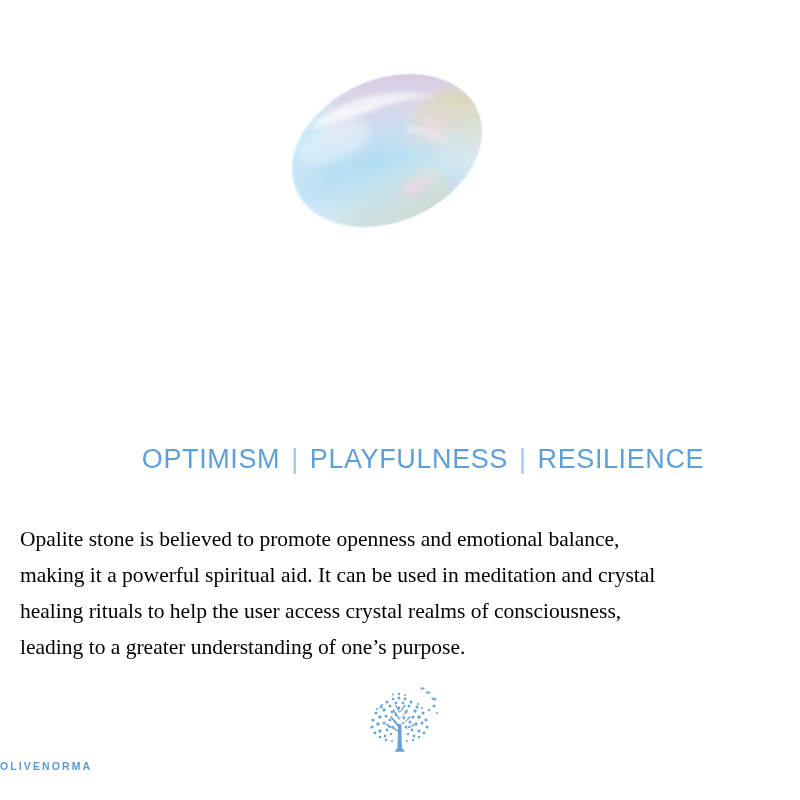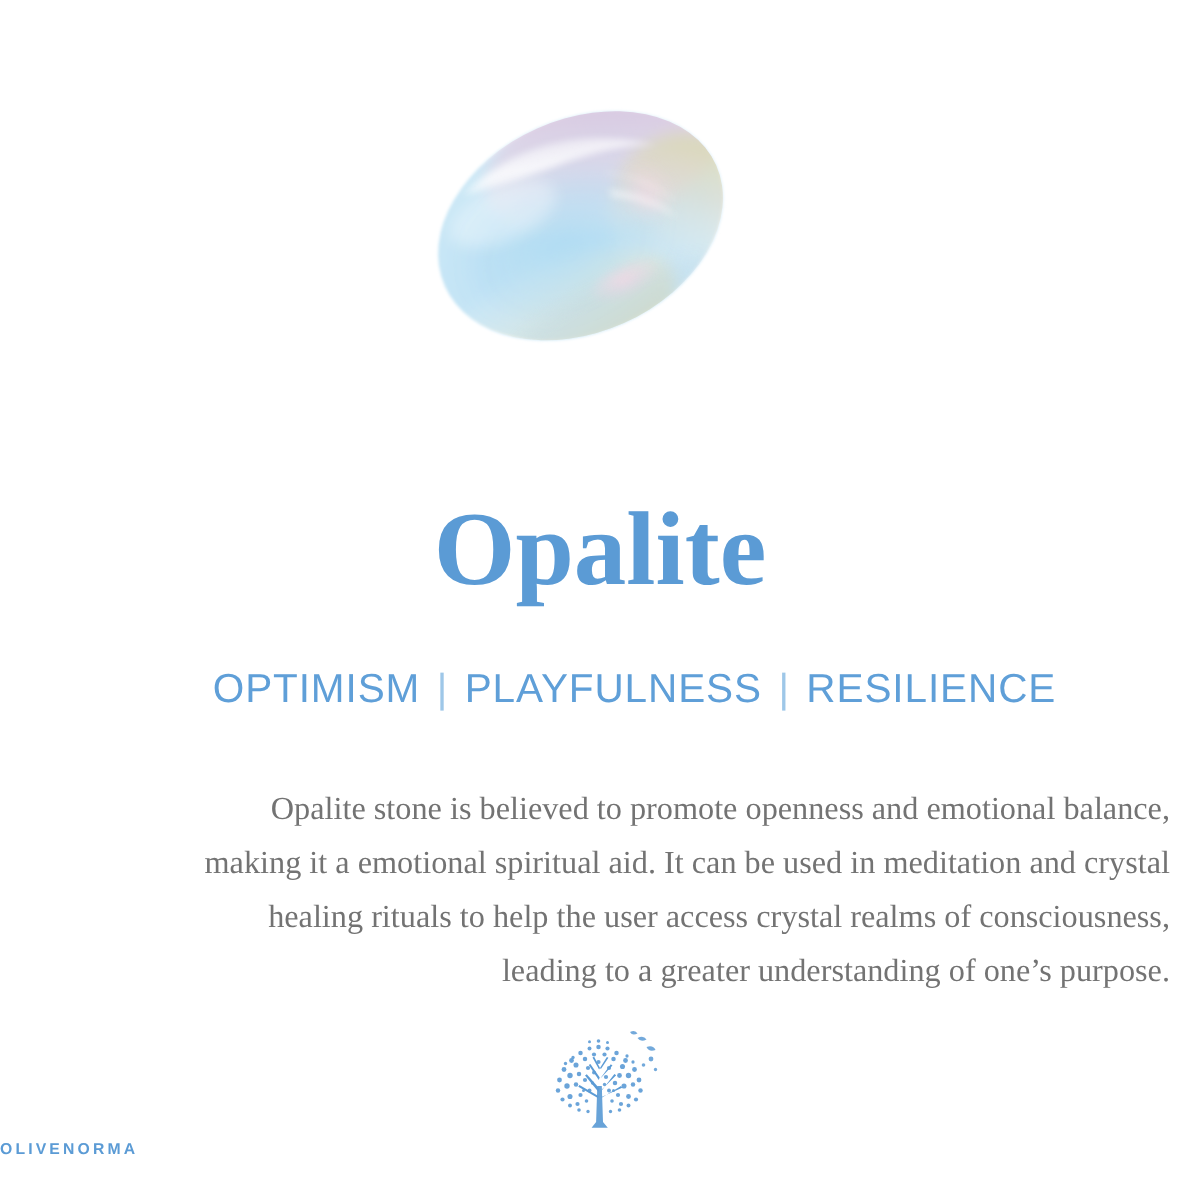--- a/index.html
+++ b/index.html
@@ -90,25 +90,25 @@
     padding: 0 11px;
     font-weight: 300;
   }
 
   
   .body-copy {
     position: absolute;
     left: 20px;
     top: 521px;
     width: 760px;
-    text-align: right;
+    text-align: left;
     font-family: "Liberation Serif", serif;
     font-size: 21.5px;
     line-height: 36px;
-    color: #737373;
+    color: #000000;
   }
   .body-copy .ln { display: block; white-space: nowrap; }
 
   
   .logo {
     position: absolute;
     left: 0;
     top: 686px;
     width: 800px;
     text-align: left;
@@ -212,29 +212,28 @@
             <ellipse cx="112" cy="118" rx="26" ry="12" fill="url(#gSpark)" filter="url(#softBlur2)"></ellipse>
             <ellipse cx="150" cy="70" rx="16" ry="22" fill="url(#gSpark)" opacity="0.6" filter="url(#softBlur)"></ellipse>
 
             <ellipse cx="100" cy="150" rx="96" ry="34" fill="#b9d4e4" opacity="0.30" filter="url(#softBlur)"></ellipse>
           </g>
         </svg>
       </div>
     </div>
   </div>
 
-  <div class="title">Opalite</div>
 
   <div class="keywords">
     <span class="kw">OPTIMISM</span><span class="sep">|</span><span class="kw">PLAYFULNESS</span><span class="sep">|</span><span class="kw">RESILIENCE</span>
   </div>
 
   <div class="body-copy">
     <span class="ln">Opalite stone is believed to promote openness and emotional balance,</span>
-    <span class="ln">making it a emotional spiritual aid. It can be used in meditation and crystal</span>
+    <span class="ln">making it a powerful spiritual aid. It can be used in meditation and crystal</span>
     <span class="ln">healing rituals to help the user access crystal realms of consciousness,</span>
     <span class="ln">leading to a greater understanding of one’s purpose.</span>
   </div>
 
   <div class="logo">
     <svg class="logo-mark" viewBox="0 0 82 72" xmlns="http://www.w3.org/2000/svg">
       <g fill="#5b9bd5">
 
         <path d="M39.2 38 L38.4 62 L35.4 65.8 L46.2 65.8 L43.0 62 L42.2 38 Z" opacity="0.92"></path>
 

